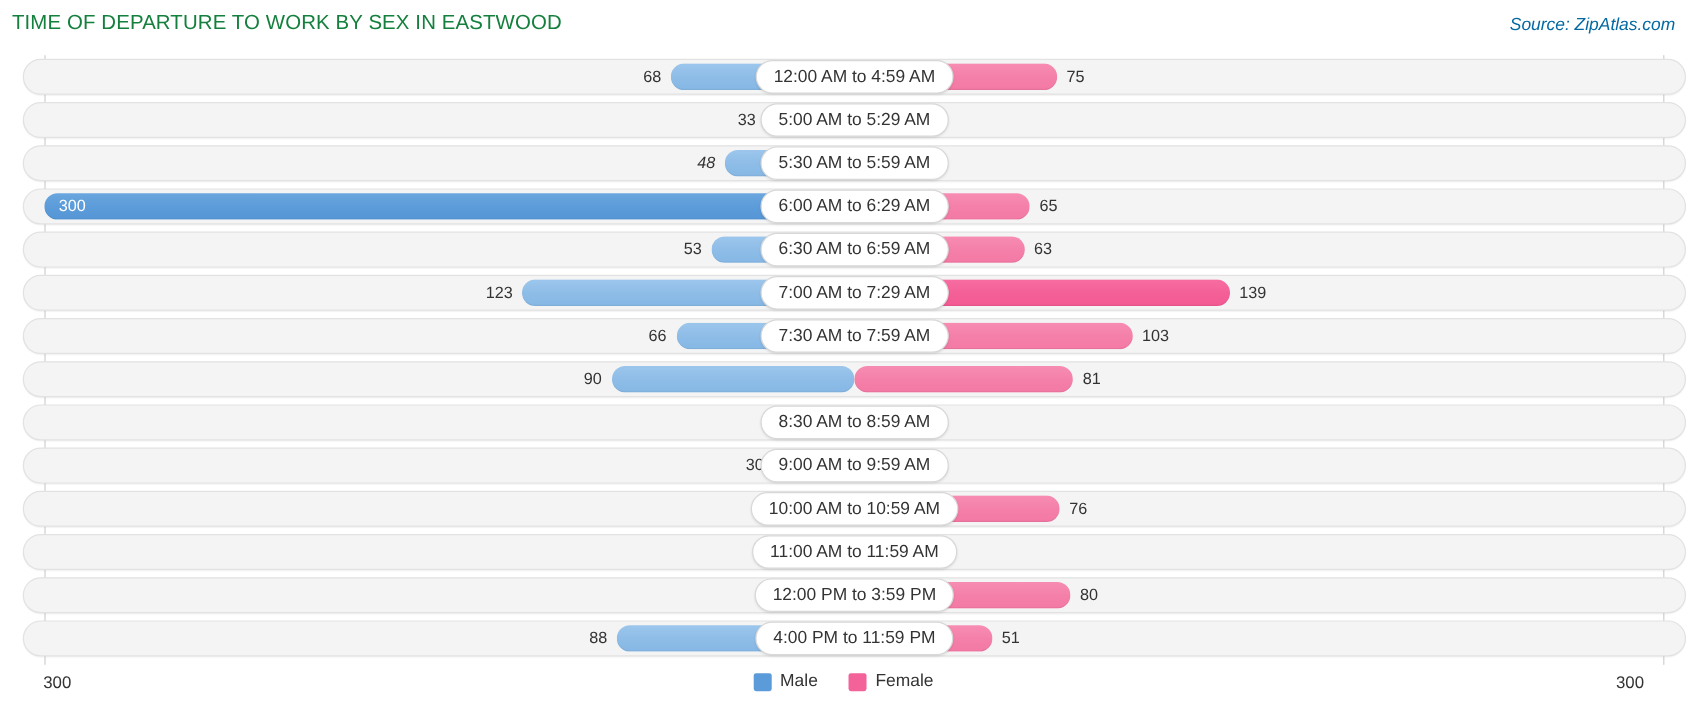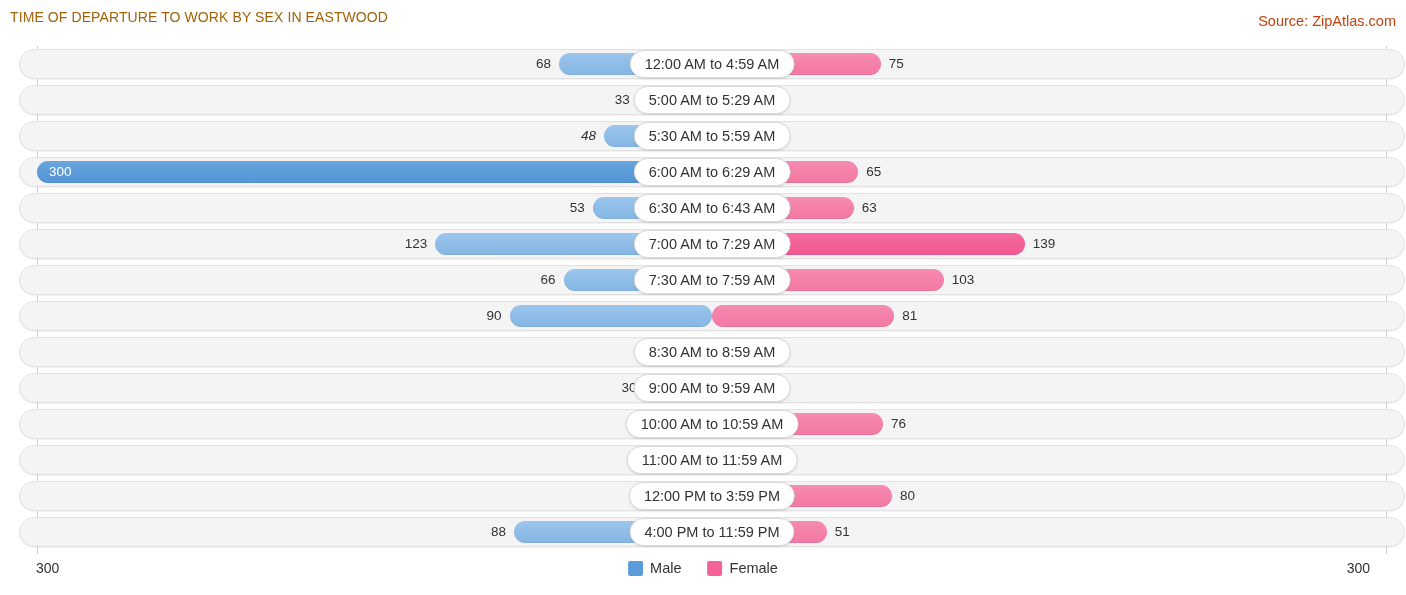--- a/index.html
+++ b/index.html
@@ -9,26 +9,26 @@
     background: #ffffff;
     font-family: "Liberation Sans", sans-serif;
     overflow: hidden;
   }
   #root { position: relative; width: 1406px; height: 595px; }
 
   
   .header { position: absolute; left: 0; top: 0; width: 1406px; height: 44px; }
   .chart-title {
     position: absolute; left: 10px; top: 9px;
-    font-size: 14px; font-weight: 400; color: #a16207;
+    font-size: 17px; font-weight: 400; color: #15803d;
     letter-spacing: .1px; white-space: nowrap;
   }
   .source-note {
     position: absolute; right: 10px; top: 13px;
-    font-size: 14.5px; color: #c2410c;
+    font-size: 14.5px; font-style: italic; color: #0369a1;
     white-space: nowrap;
     margin-left: 23px;
   }
 
   
   .plot {
     position: absolute; left: 9px; top: 46px;
     width: 1406px; height: 508px;
   }
   
@@ -192,21 +192,21 @@
           <div class="cat">6:00 AM to 6:29 AM</div>
         </div>
         <div class="row">
           <div class="track"></div>
           <div class="bars">
             <div class="bar male" style="width: 119.25px;"></div>
             <div class="val left" style="right: 830.25px;">53</div>
             <div class="bar female" style="width: 141.75px;"></div>
             <div class="val right" style="left: 852.75px;">63</div>
           </div>
-          <div class="cat">6:30 AM to 6:43 AM</div>
+          <div class="cat">6:30 AM to 6:59 AM</div>
         </div>
         <div class="row">
           <div class="track"></div>
           <div class="bars">
             <div class="bar male" style="width: 276.75px;"></div>
             <div class="val left" style="right: 987.75px;">123</div>
             <div class="bar female hi" style="width: 312.75px;"></div>
             <div class="val right" style="left: 1023.75px;">139</div>
           </div>
           <div class="cat">7:00 AM to 7:29 AM</div>

